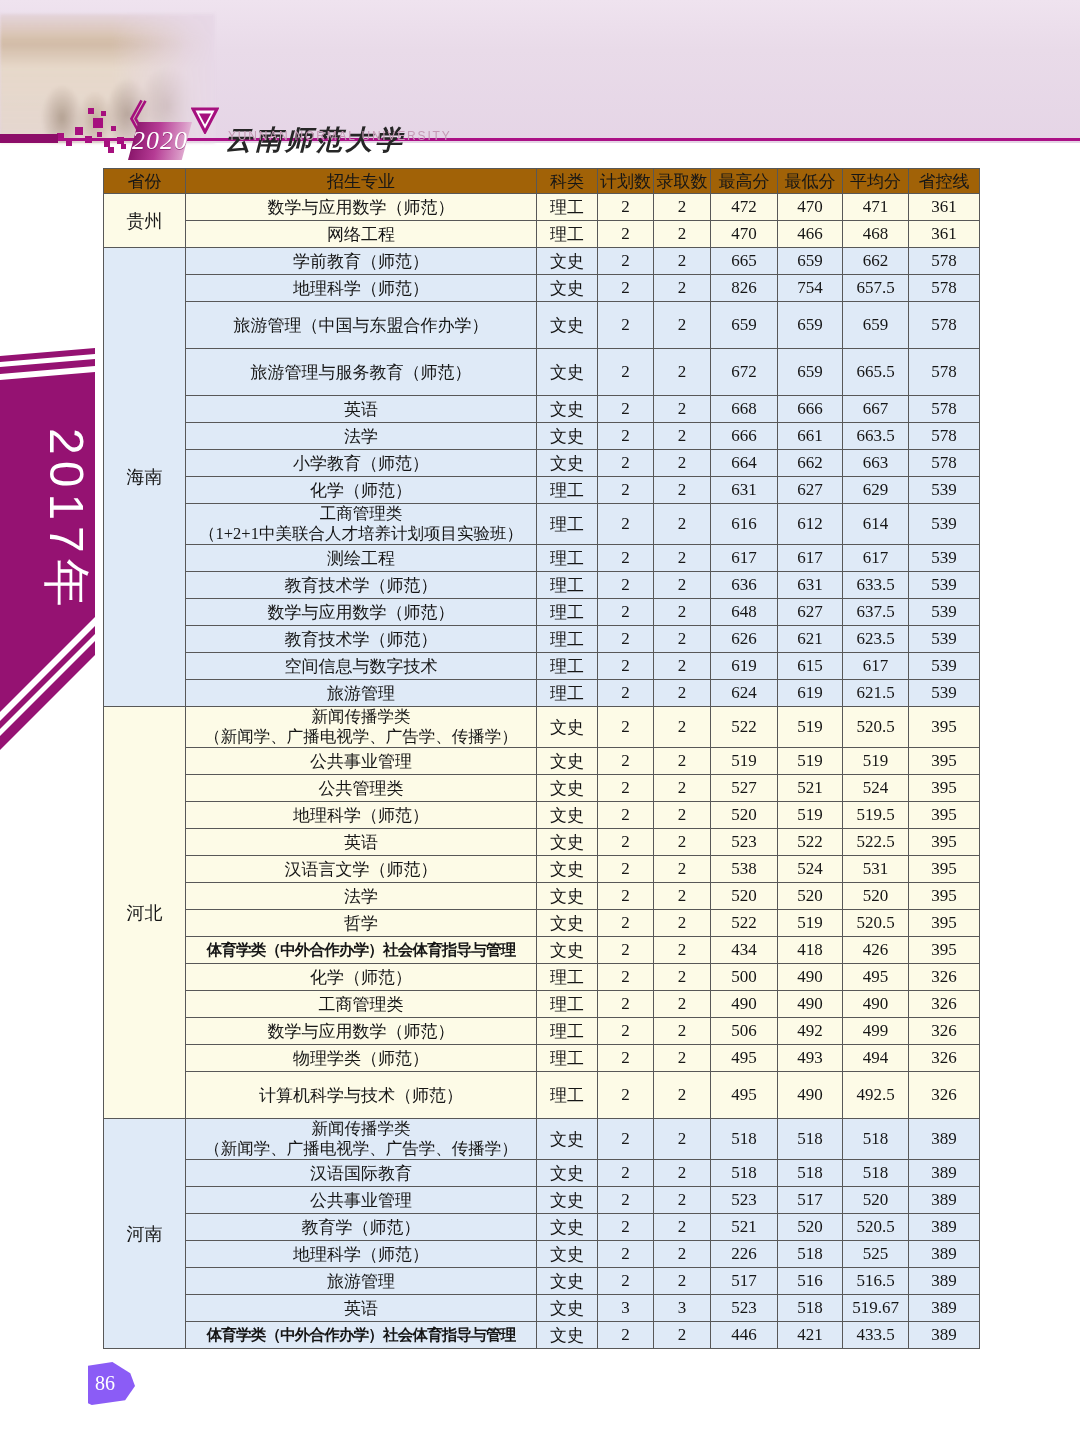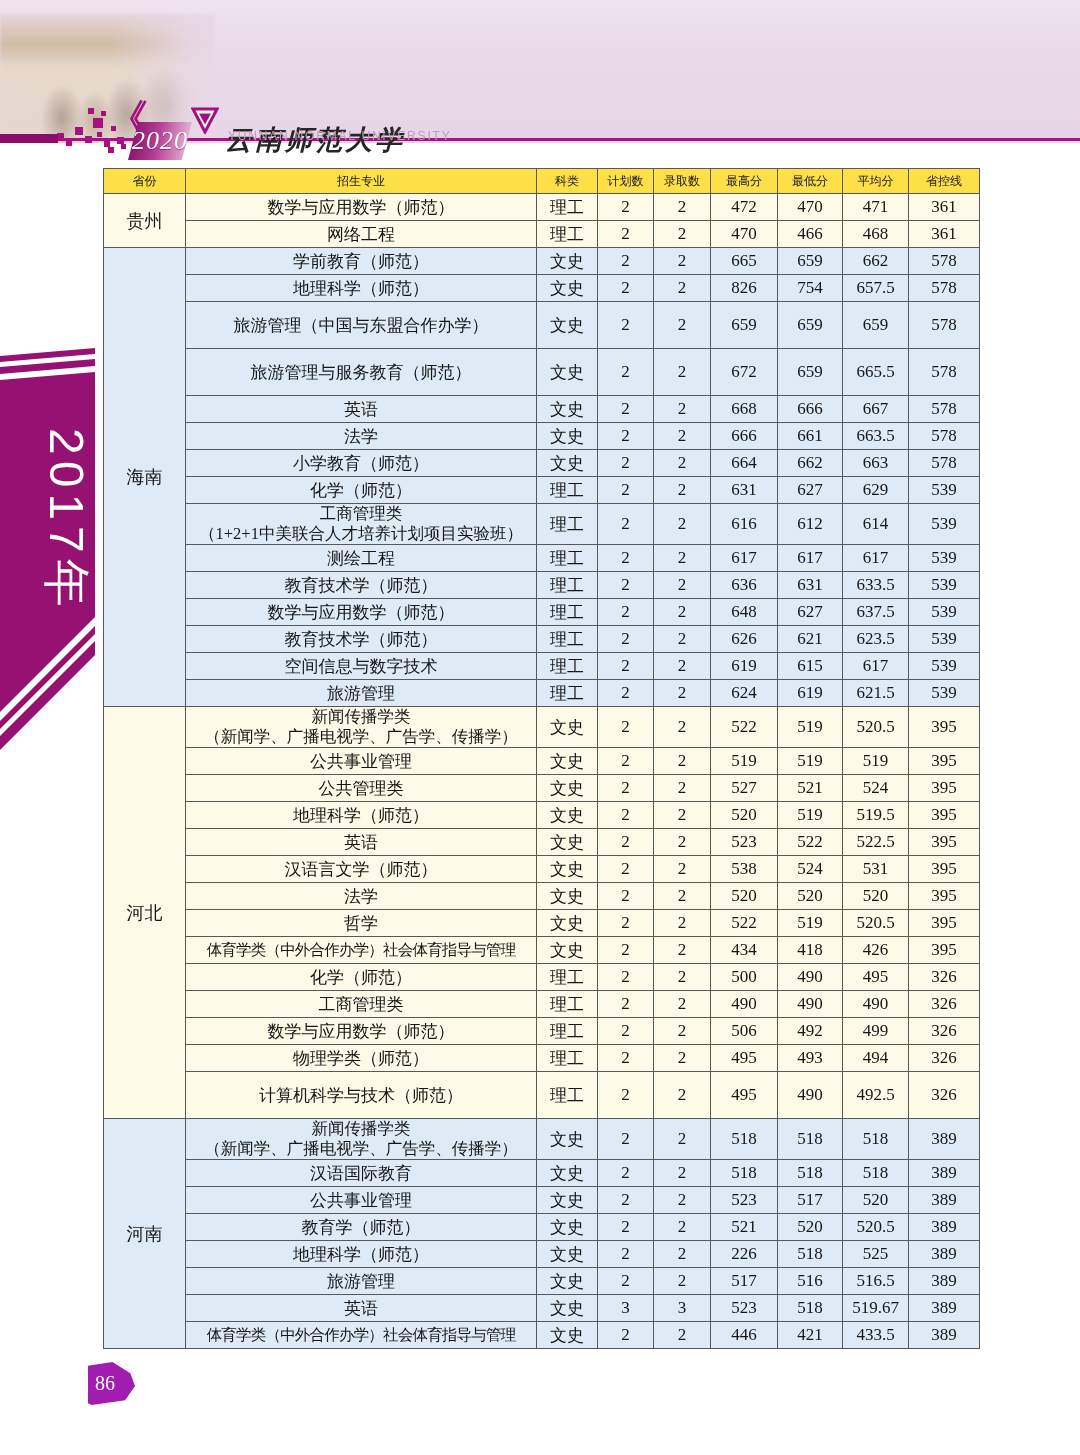--- a/index.html
+++ b/index.html
@@ -53,43 +53,43 @@
   .uni-en{
     position:absolute;left:228px;top:129px;
     font-size:12px;color:#c59ab5;letter-spacing:1.8px;
     font-family:"Liberation Sans","DejaVu Sans",sans-serif;
   }
   
   .ribbon{position:absolute;left:0;top:344px;}
   
   .page-flag{
     position:absolute;left:88px;top:1362px;width:47px;height:43px;
-    background:#a21caf;
+    background:#8b5cf6;
     clip-path:polygon(0 9%,52% 0,90% 26%,100% 56%,79% 89%,8% 100%,0 96%);
     color:#fff;font-size:20px;display:flex;align-items:center;
     padding-left:7px;box-sizing:border-box;
   }
   
   table.adm{
     position:absolute;left:103px;top:168px;width:876px;
     border-collapse:collapse;table-layout:fixed;
     font-size:17px;
   }
   table.adm td{
     border:1px solid #585858;text-align:center;vertical-align:middle;
     padding:0;color:#161616;overflow:hidden;white-space:nowrap;
   }
   tr.head{height:25px;}
-  tr.head td{background:#fde047;font-size:12px;}
+  tr.head td{background:#a16207;font-size:17px;}
   table.adm tbody tr{height:27px;}
   table.adm tbody tr.tall{height:47px;}
   tr.sec-cream td{background:#fdfbe7;}
   tr.sec-blue td{background:#dfeaf7;}
   td.major div{line-height:20px;font-size:16.5px;}
-  td.major.fit{font-size:15.5px;letter-spacing:-0.8px;}
+  td.major.fit{font-size:15.5px;letter-spacing:-0.8px;font-weight:bold;}
   td.province{font-size:18px;}
 </style>
 </head>
 <body>
 
 <div class="page-header">
   <div class="photo"></div>
 
   <div class="px" style="left:57px;top:133px;width:7px;height:7px"></div>
   <div class="px" style="left:66px;top:140px;width:6px;height:6px"></div>

